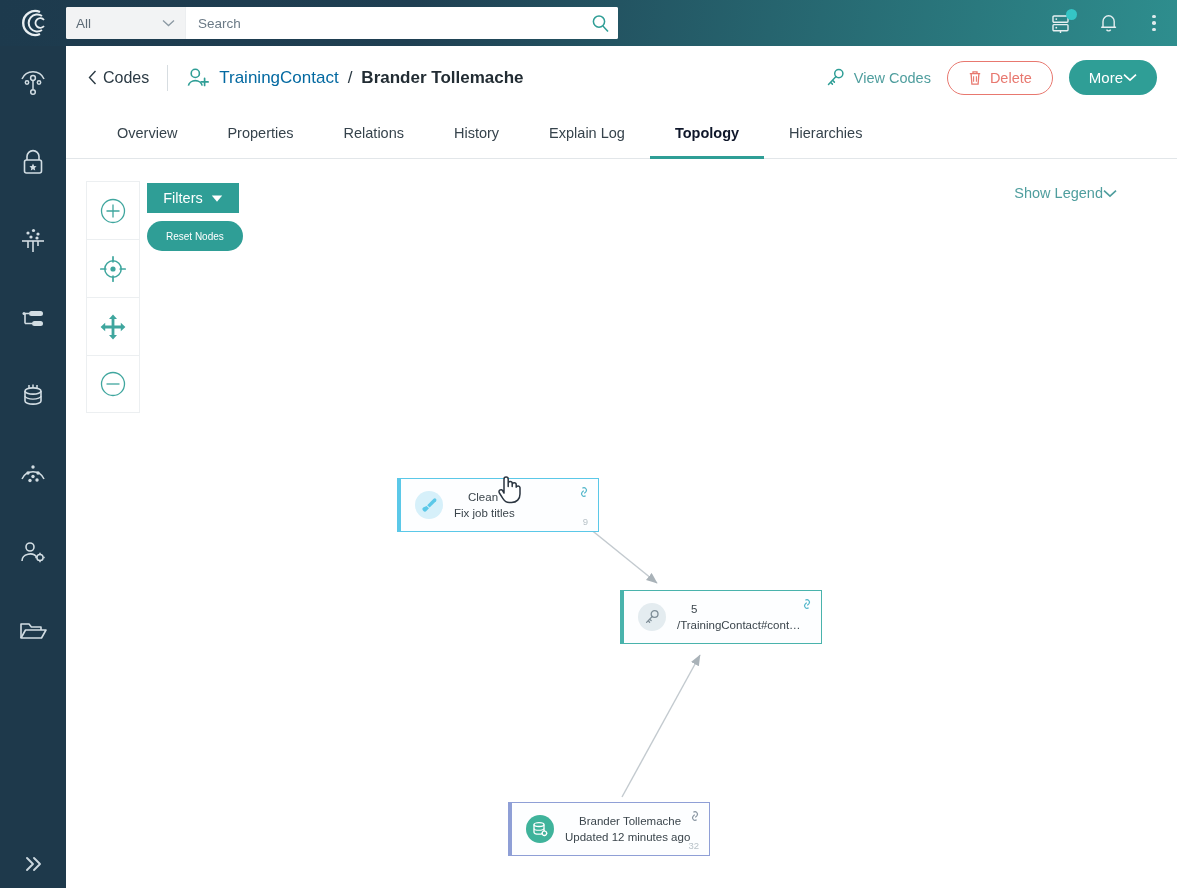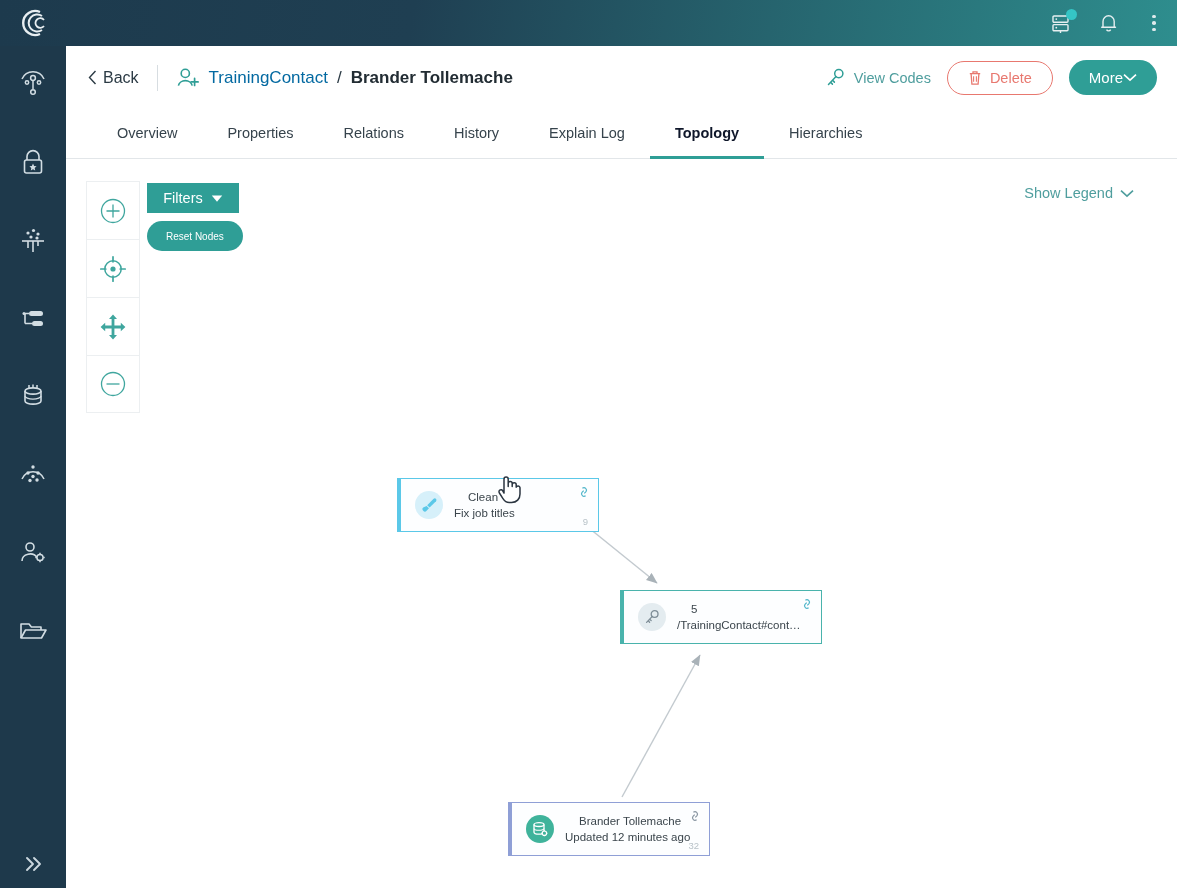--- a/index.html
+++ b/index.html
@@ -129,22 +129,22 @@
     display: flex; align-items: center; justify-content: center; gap: 8px;
     cursor: pointer; font-family: "Liberation Sans", sans-serif;
   }
   .btn-reset {
     position: absolute; left: 81px; top: 62px; height: 30px; padding: 0 19px;
     background: #2f9e96; color: #fff; border: 0; border-radius: 15px;
     font-size: 10px; display: flex; align-items: center; justify-content: center;
     cursor: pointer; font-family: "Liberation Sans", sans-serif;
   }
   .show-legend {
-    position: absolute; right: 43px; top: 26px; display: flex; align-items: center;
-    gap: 7px; color: #4f9e9e; font-size: 14.5px; cursor: pointer;
+    position: absolute; right: 60px; top: 26px; display: flex; align-items: center;
+    color: #4f9e9e; font-size: 14.5px; cursor: pointer;
   }
 
   
   .node {
     position: absolute; background: #fdfeff; display: flex; align-items: center;
     cursor: pointer;
   }
   .node-ic {
     width: 28px; height: 28px; border-radius: 50%; margin-left: 14px;
     display: flex; align-items: center; justify-content: center; flex: none;
@@ -165,20 +165,37 @@
 
   <div class="topbar">
     <div class="brand-logo">
       <svg width="30" height="32" viewBox="0 0 30 32">
         <path d="M22 5 A12 12 0 1 0 22 27" fill="none" stroke="#e8eef1" stroke-width="2.4"></path>
         <path d="M24 9 A8.5 8.5 0 1 0 24 23" fill="none" stroke="#e8eef1" stroke-width="2"></path>
         <path d="M26 13 A4.8 4.8 0 1 0 26 19" fill="none" stroke="#e8eef1" stroke-width="1.8"></path>
       </svg>
     </div>
 
+    <div class="searchwrap">
+      <div class="scope">
+        <span class="scope-label">All</span>
+        <span>
+          <svg width="13" height="8" viewBox="0 0 13 8">
+              <path d="M1 1.5 L6.5 6.5 L12 1.5" fill="none" stroke="#8c99a3" stroke-width="1.3"></path>
+            </svg>
+        </span>
+      </div>
+      <input class="search-input" type="text" placeholder="Search" style="">
+      <button class="search-btn">
+        <svg width="19" height="19" viewBox="0 0 19 19">
+          <circle cx="8" cy="7.6" r="5.6" fill="none" stroke="#2f9e96" stroke-width="1.5"></circle>
+          <line x1="11.9" y1="11.9" x2="17" y2="17.6" stroke="#2f9e96" stroke-width="1.5"></line>
+        </svg>
+      </button>
+    </div>
 
     <div class="topbar-actions">
       <div class="tb-icon">
         <svg width="23" height="21" viewBox="0 0 23 21">
           <rect x="2" y="3" width="15" height="6.2" rx="1" fill="none" stroke="#e6eff1" stroke-width="1.4"></rect>
           <rect x="2" y="11.6" width="15" height="6.2" rx="1" fill="none" stroke="#e6eff1" stroke-width="1.4"></rect>
           <circle cx="5.3" cy="6.1" r="0.9" fill="#e6eff1"></circle>
           <circle cx="5.3" cy="14.7" r="0.9" fill="#e6eff1"></circle>
           <line x1="9.5" y1="17.8" x2="9.5" y2="20" stroke="#e6eff1" stroke-width="1.4"></line>
         </svg>
@@ -300,21 +317,21 @@
 
   <div class="content">
 
     <div class="pagehead">
       <div class="back-link">
         <span>
           <svg width="9" height="15" viewBox="0 0 9 15">
               <path d="M7.5 1 L1.5 7.5 L7.5 14" fill="none" stroke="#2b3a44" stroke-width="1.4"></path>
             </svg>
         </span>
-        <span>Back</span>
+        <span>Codes</span>
       </div>
       <div class="head-div"></div>
       <div class="crumb">
         <span>
           <svg width="24" height="22" viewBox="0 0 24 22">
             <circle cx="9.3" cy="6.4" r="4.1" fill="none" stroke="#2f9e96" stroke-width="1.6"></circle>
             <path d="M2.4 18.6 a7 6 0 0 1 13.8 0" fill="none" stroke="#2f9e96" stroke-width="1.6"></path>
             <path d="M18.6 11.4 v7 M15.1 14.9 h7" stroke="#2f9e96" stroke-width="1.7" stroke-linecap="round"></path>
           </svg>
         </span>

